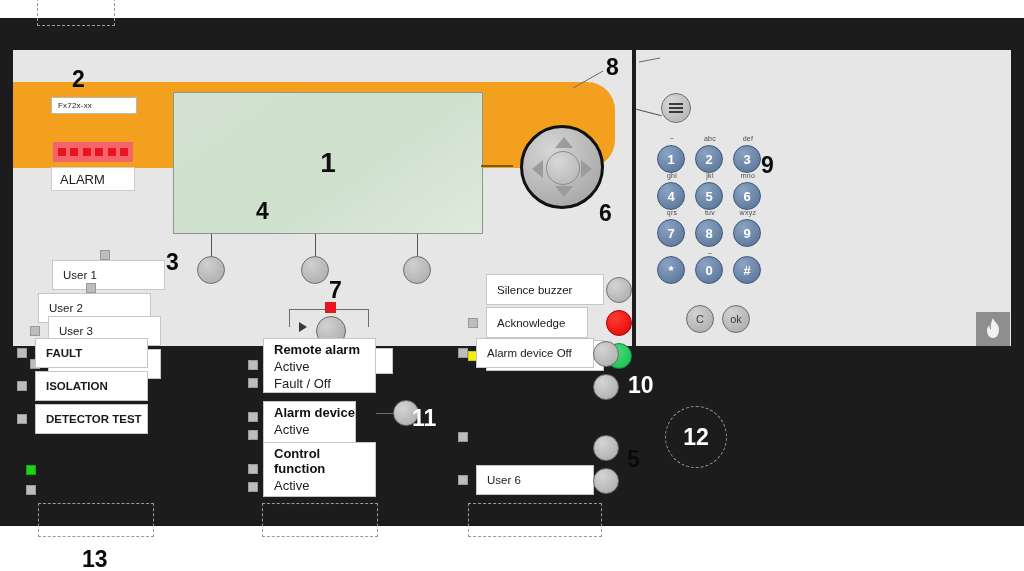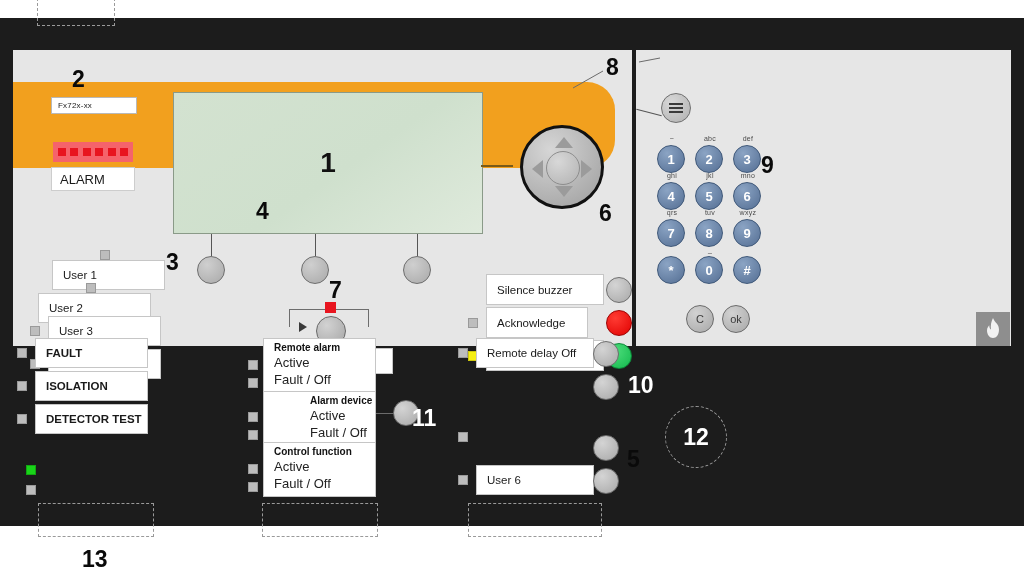--- a/index.html
+++ b/index.html
@@ -196,21 +196,21 @@
     position:absolute; left:963px; top:262px; width:34px; height:34px;
     background:#8e8e8e;
     display:flex; align-items:center; justify-content:center;
   }
 
   
   .group-box {
     position:absolute; background:#fff; border:1px solid #c6c6c6;
   }
   .group-title {
-    font-size:10px; font-weight:bold; color:#111;
+    font-size:13px; font-weight:bold; color:#111;
     padding:3px 0 1px 10px;
   }
   .group-line { font-size:13px; color:#222; padding:1px 0 1px 10px; }
 
   
   .callout {
     position:absolute; font-size:23px; font-weight:bold; color:#0a0a0a;
   }
   .callout.light { color:#ffffff; }
 
@@ -401,42 +401,42 @@
   <div class="led dark" style="position:absolute; left:26px; top:467px;"></div>
 
   <div class="group-box" style="left:263px; top:320px; width:113px; height:55px;">
     <div class="group-title">Remote alarm</div>
     <div class="group-line">Active</div>
     <div class="group-line">Fault / Off</div>
   </div>
   <div class="led dark" style="position:absolute; left:248px; top:342px;"></div>
   <div class="led dark" style="position:absolute; left:248px; top:360px;"></div>
 
-  <div class="group-box" style="left:263px; top:373px; width:113px; height:55px;padding-left:36px;">
+  <div class="group-box" style="left:263px; top:383px; width:93px; height:55px;">
     <div class="group-title">Alarm device</div>
     <div class="group-line">Active</div>
     <div class="group-line">Fault / Off</div>
   </div>
   <div class="led dark" style="position:absolute; left:248px; top:394px;"></div>
   <div class="led dark" style="position:absolute; left:248px; top:412px;"></div>
 
   <div class="group-box" style="left:263px; top:424px; width:113px; height:55px;">
     <div class="group-title">Control function</div>
     <div class="group-line">Active</div>
     <div class="group-line">Fault / Off</div>
   </div>
   <div class="led dark" style="position:absolute; left:248px; top:446px;"></div>
   <div class="led dark" style="position:absolute; left:248px; top:464px;"></div>
 
   <div class="leader" style="left:376px; top:395px; width:18px;"></div>
   <div class="round-btn grey" style="left:393px; top:382px;"></div>
 
   <div class="key-row" style="left:458px; top:320px;">
     <div class="led dark"></div>
-    <div class="labelbox" style="width:118px; height:30px; margin-left:8px;">Remote delay Off</div>
+    <div class="labelbox" style="width:118px; height:30px; margin-left:8px;">Alarm device Off</div>
   </div>
   <div class="round-btn grey" style="left:593px; top:323px;"></div>
 
   <div class="round-btn grey" style="left:593px; top:356px;"></div>
 
   <div class="key-row" style="left:458px; top:414px;">
     <div class="led dark"></div>
   </div>
   <div class="round-btn grey" style="left:593px; top:417px;"></div>
 

